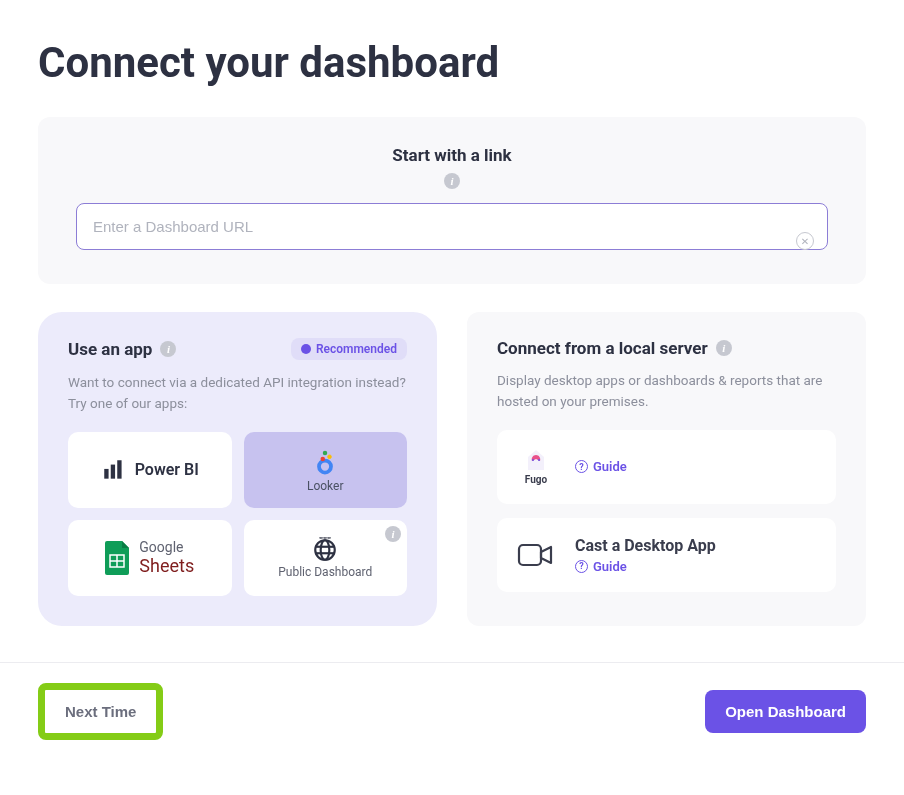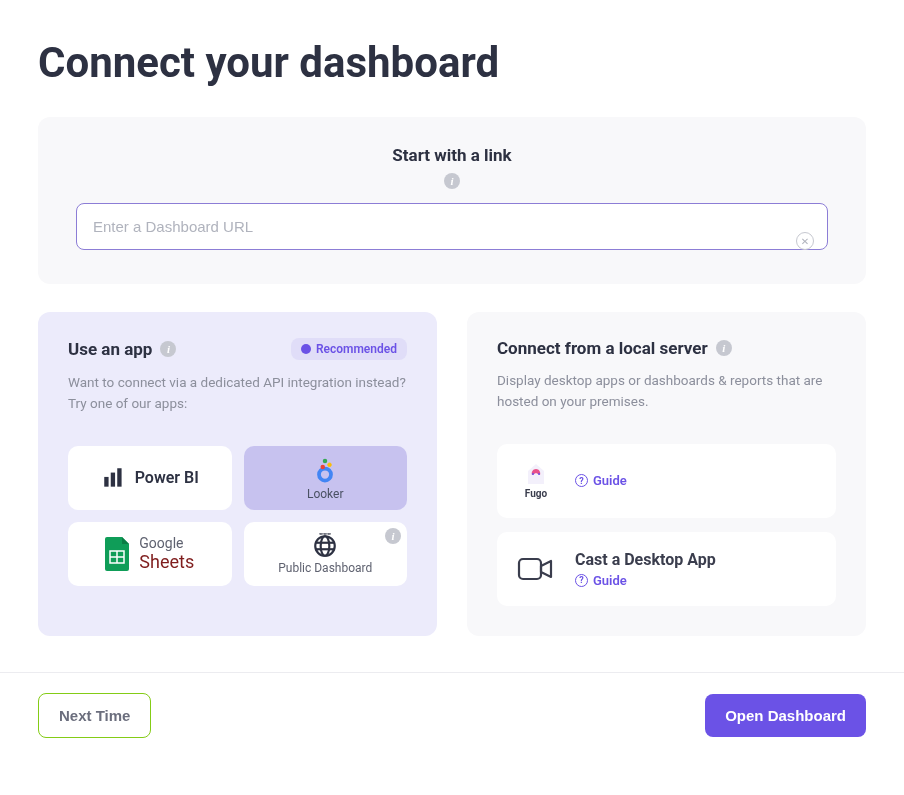--- a/index.html
+++ b/index.html
@@ -87,21 +87,21 @@
   }
   .two-col {
     display: flex;
     gap: 30px;
   }
   .panel {
     flex: 1;
     border-radius: 12px;
     padding: 26px 30px 30px 30px;
   }
-  .panel-apps { background: #ecebfb; }
+  .panel-apps { background: #ecebfb; border-radius: 24px; }
   .panel-local { background: #f8f8fa; }
   .panel-header {
     display: flex;
     align-items: center;
     justify-content: space-between;
     margin-bottom: 12px;
   }
   .panel-header-left {
     display: flex;
     align-items: center;
@@ -128,31 +128,31 @@
     width: 10px;
     height: 10px;
     background: #6b52e6;
     border-radius: 50%;
     display: inline-block;
   }
   .panel-desc {
     font-size: 13.5px;
     color: #8c8f9c;
     line-height: 1.55;
-    margin-bottom: 32px;
+    margin-bottom: 18px;
   }
   .app-grid {
     display: grid;
     grid-template-columns: 1fr 1fr;
     gap: 12px;
   }
   .app-tile {
     background: #fff;
     border-radius: 10px;
-    height: 64px;
+    height: 76px;
     display: flex;
     flex-direction: column;
     align-items: center;
     justify-content: center;
     gap: 2px;
     cursor: pointer;
     position: relative;
   }
   .app-tile.selected { background: #c7c2ef; }
   .app-tile .tile-info {
@@ -218,21 +218,21 @@
   .btn {
     border-radius: 8px;
     padding: 13px 20px;
     font-size: 15px;
     font-weight: 600;
     cursor: pointer;
     border: none;
   }
   .btn-secondary {
     background: #fff;
-    border: 1px solid #84cc16;
+    border: 7px solid #84cc16;
     color: #6b6e7d;
   }
   .btn-primary {
     background: #6b52e6;
     color: #fff;
   }
 
   
   .pbi-icon { width: 26px; height: 26px; }
   .looker-icon { width: 30px; height: 30px; }

